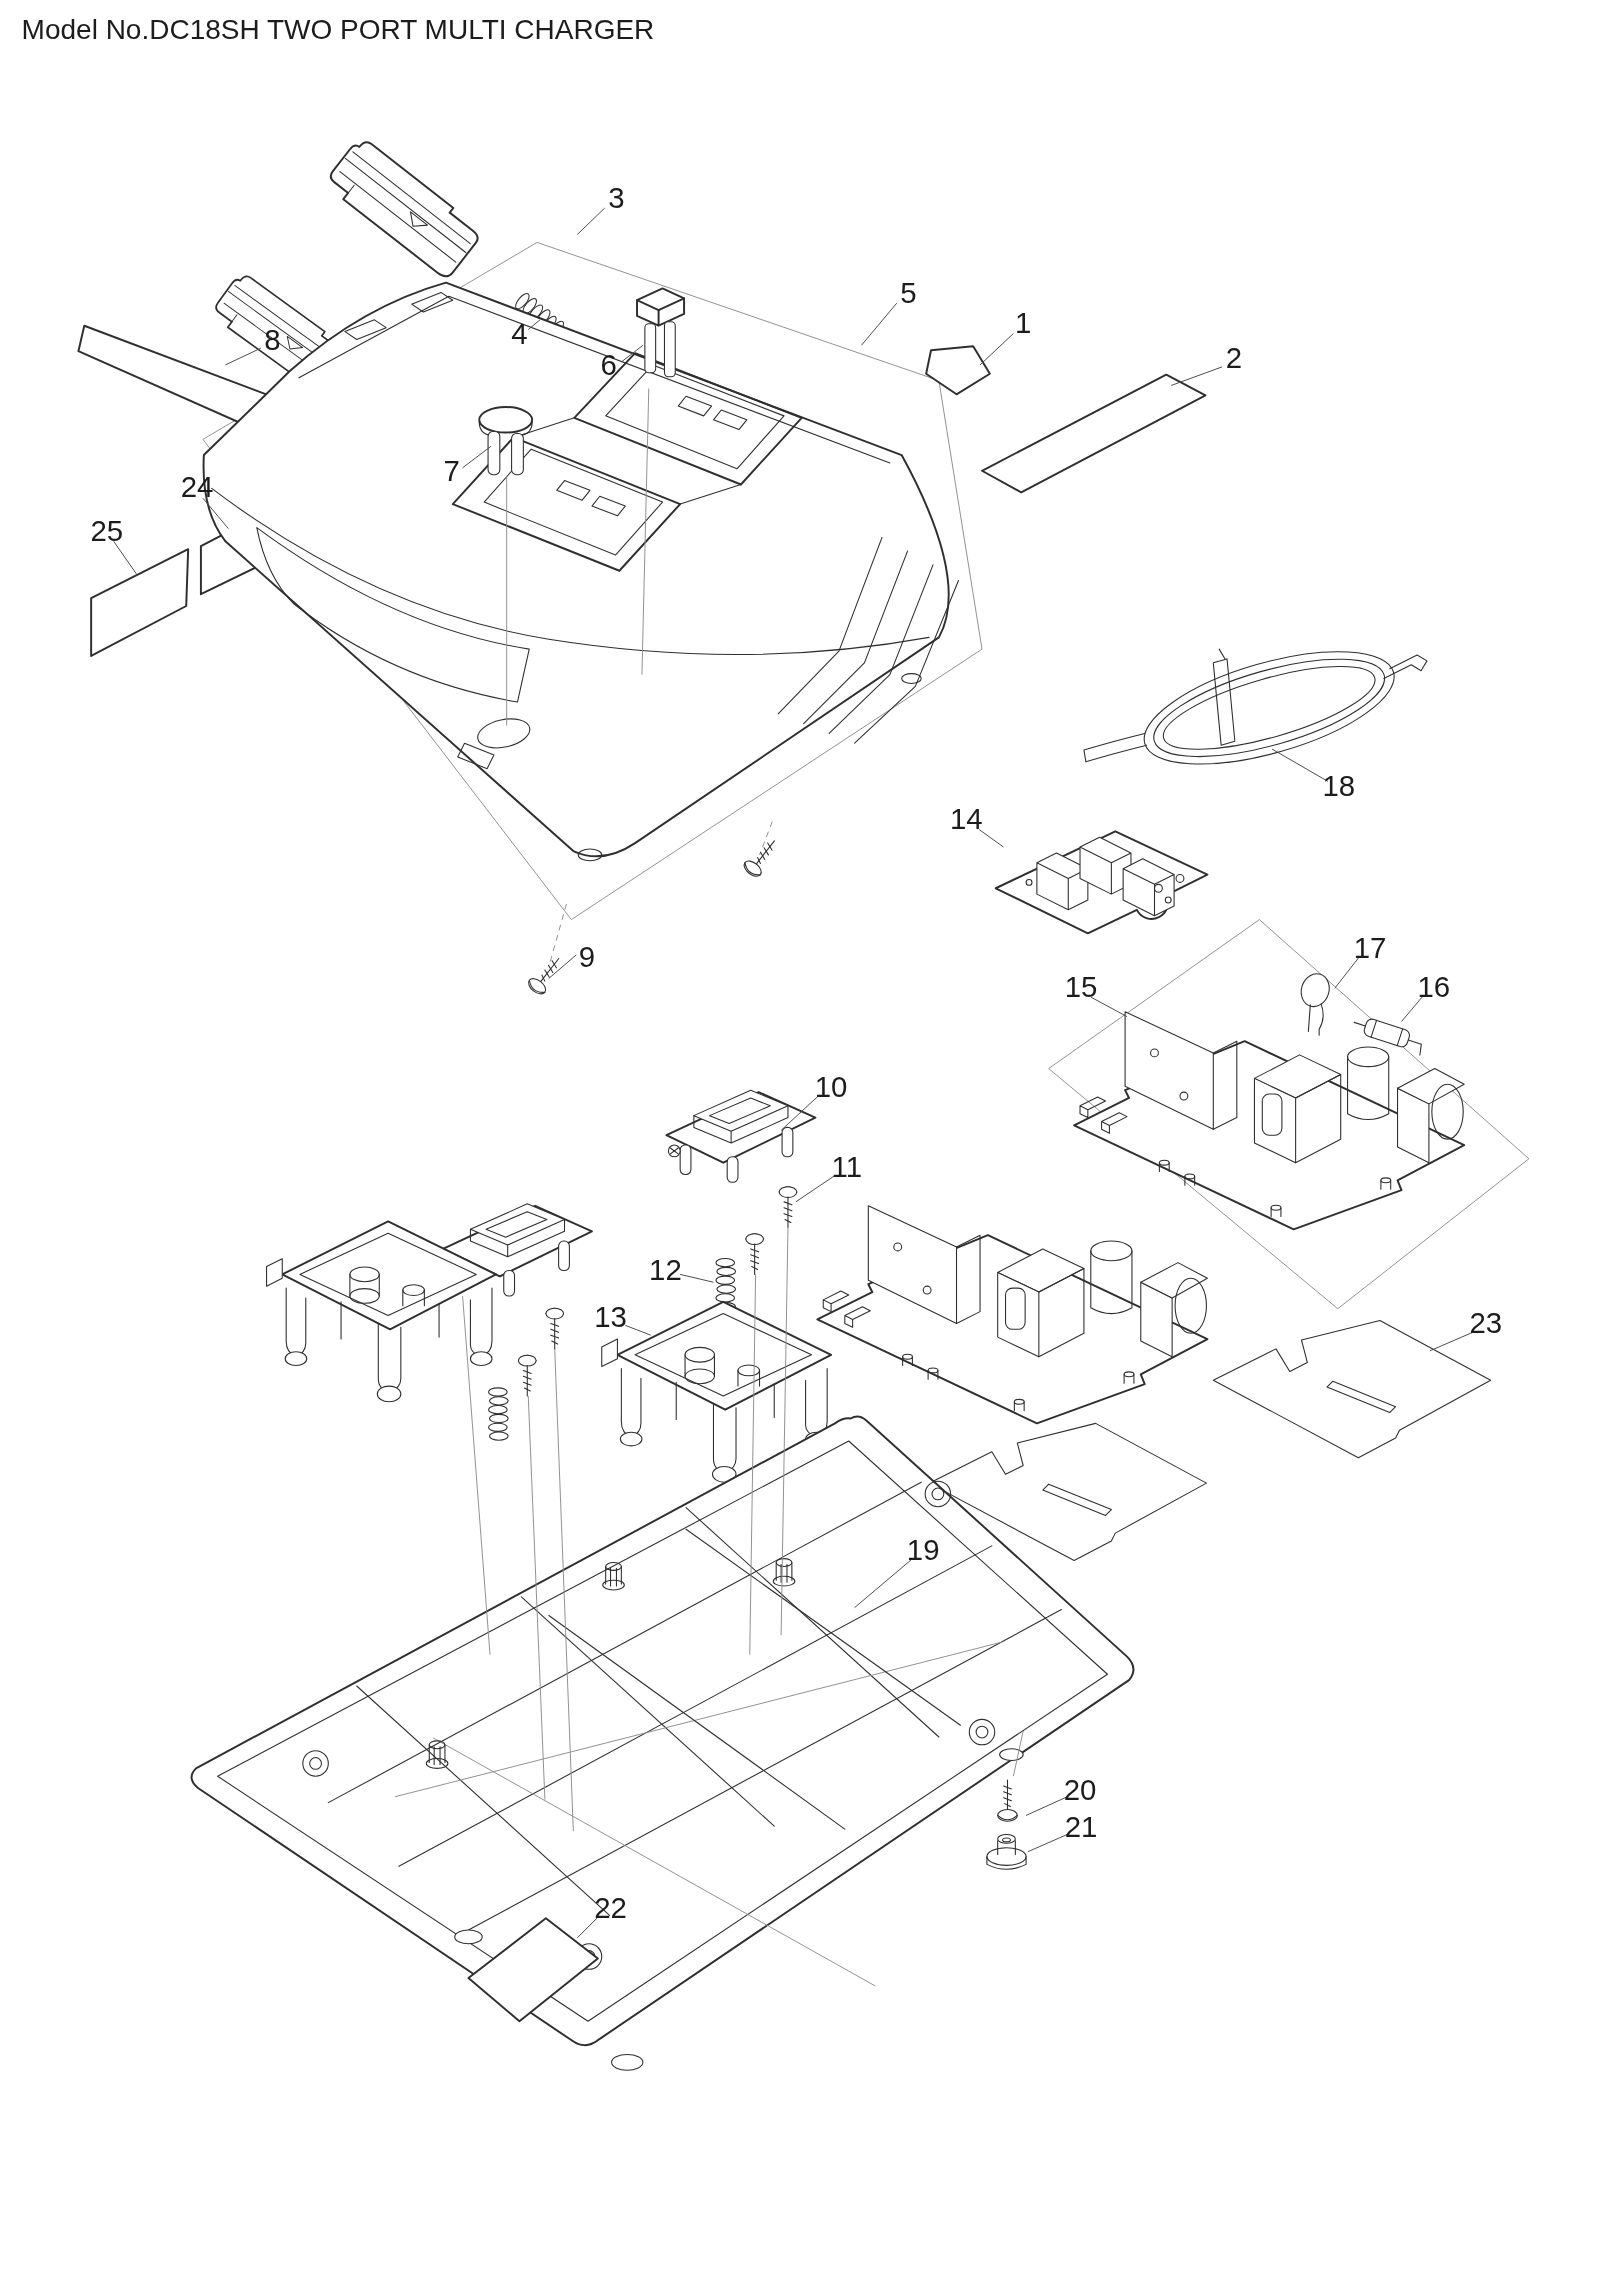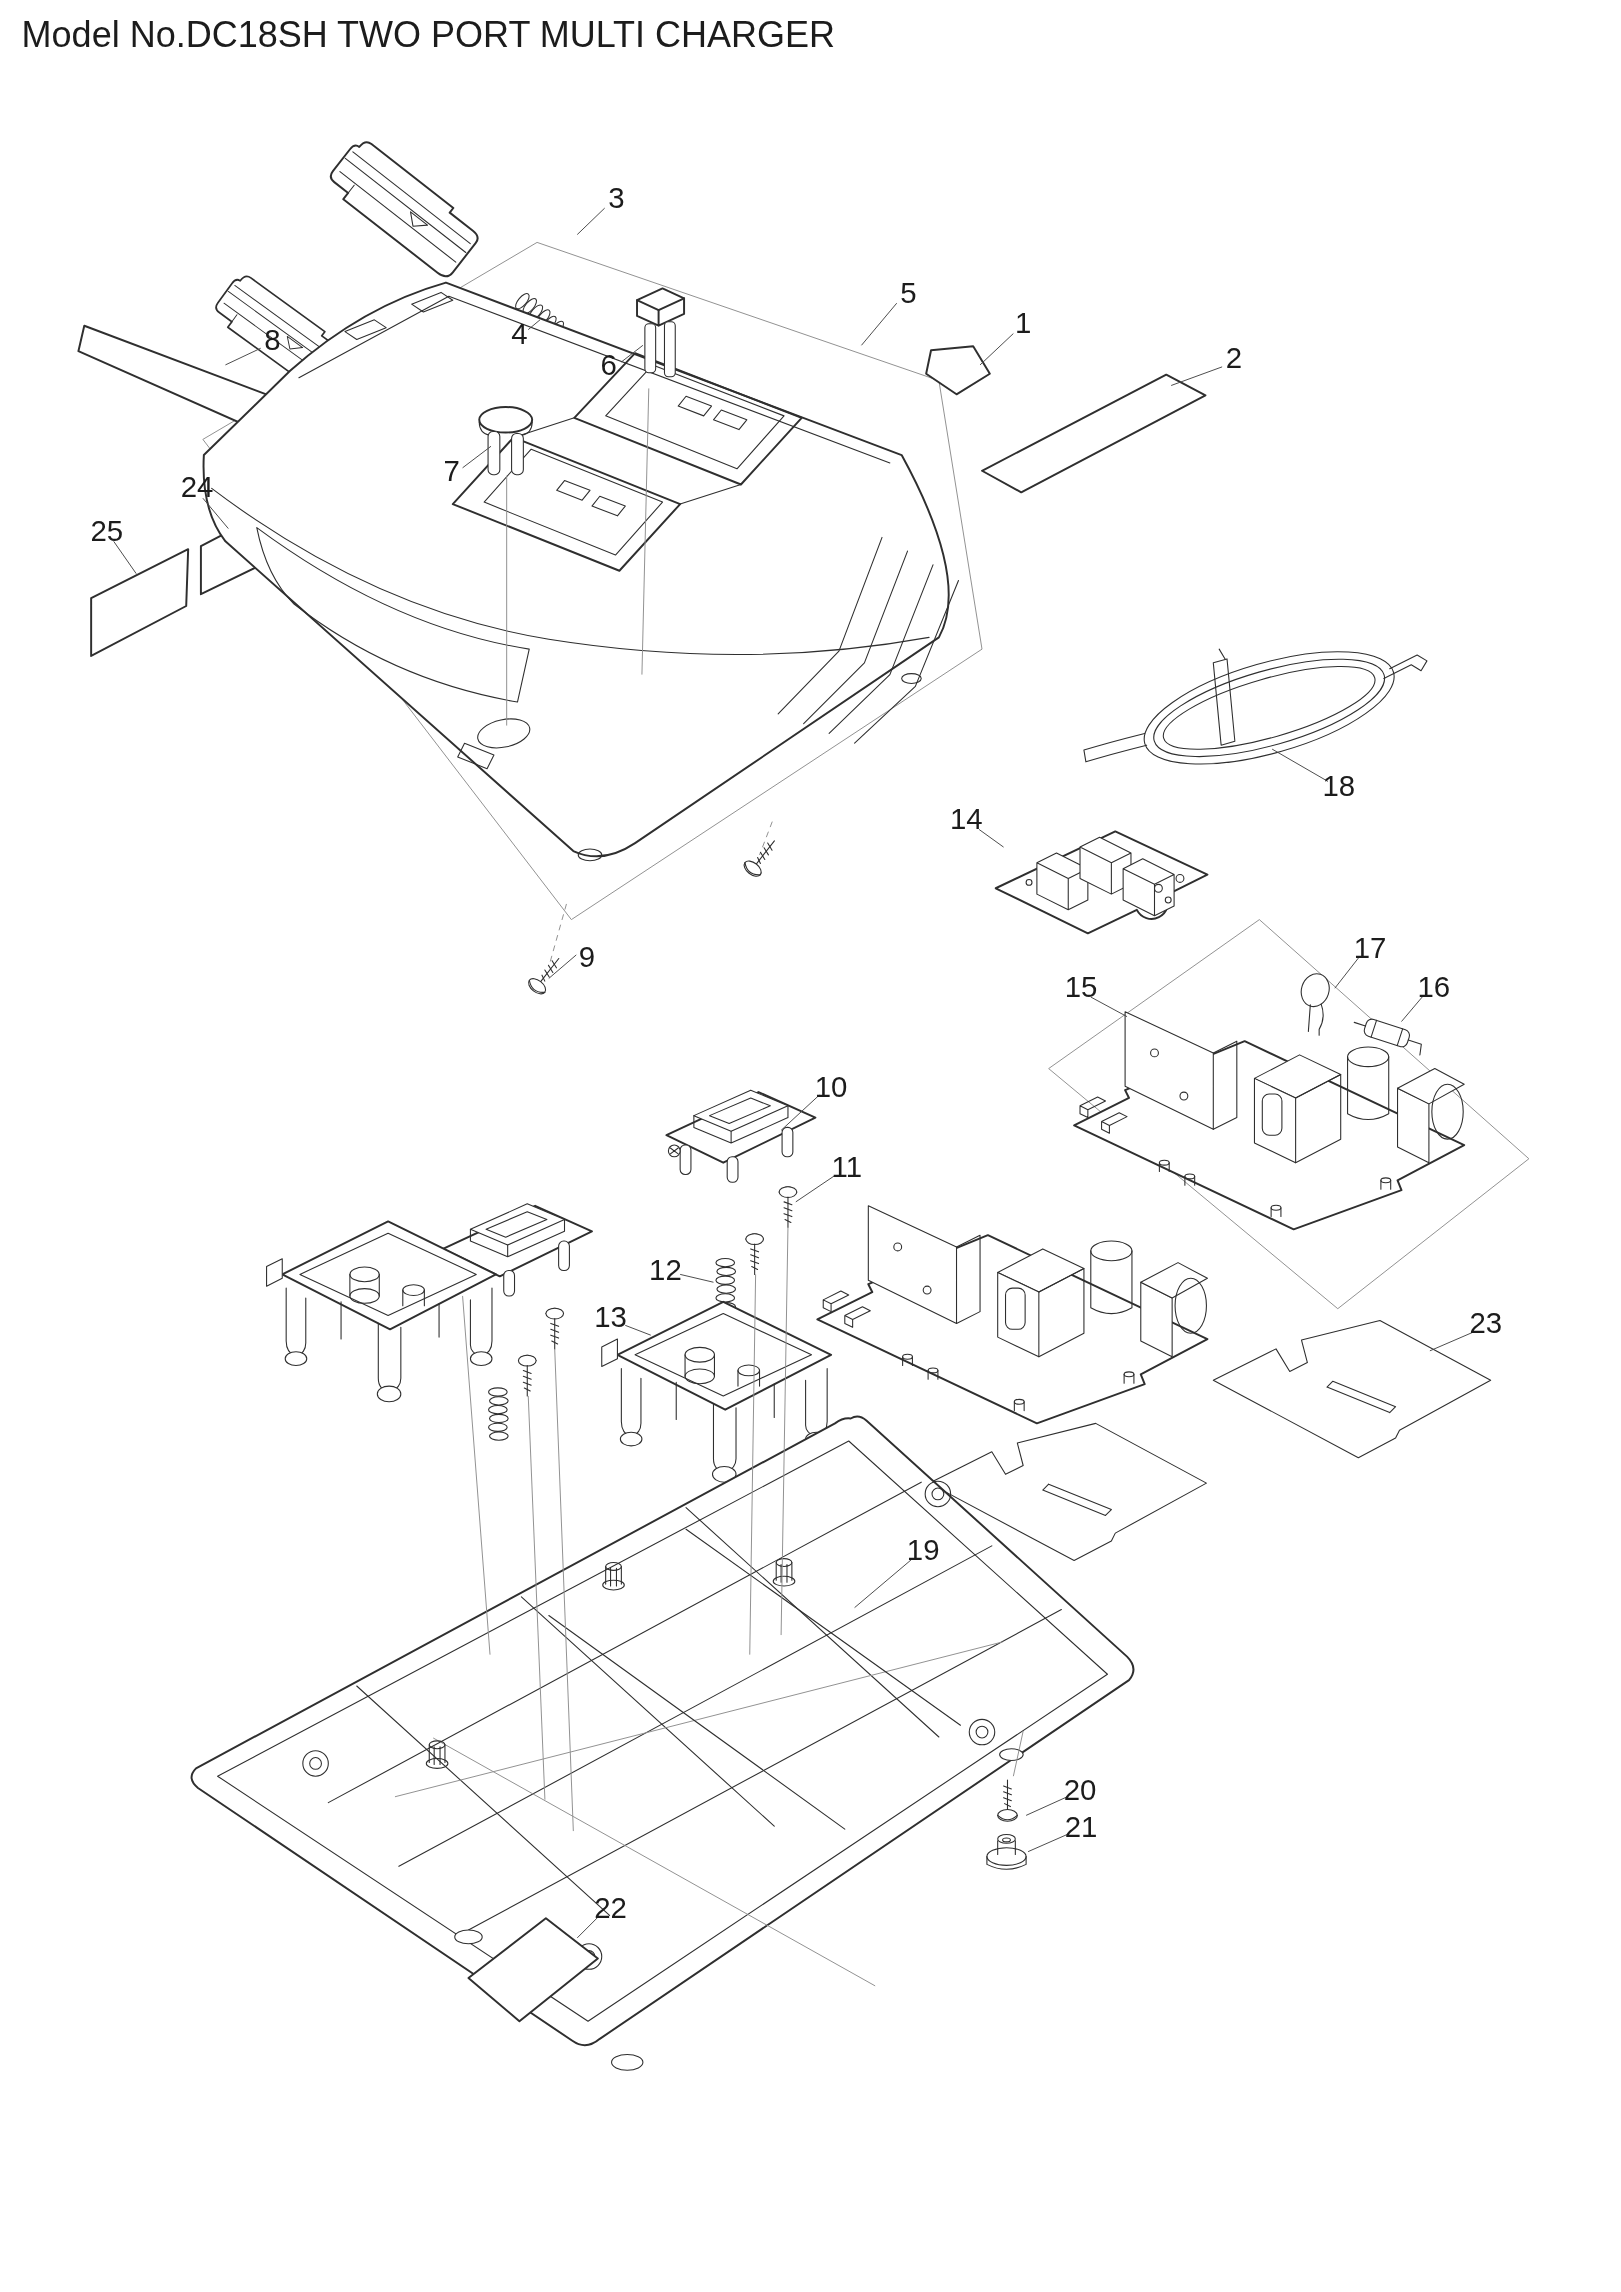--- a/index.html
+++ b/index.html
@@ -1,21 +1,21 @@
 <!DOCTYPE html>
 <html style="--background: #ffffff; --line: #2f2f2f; --guide: #8f8f8f; --leader: #4a4a4a; --text: #1c1c1c;"><head>
 <meta charset="utf-8">
 <style>
   :root{
     --background:#ffffff; --line:#2f2f2f; --guide:#8f8f8f; --leader:#4a4a4a; --text:#1c1c1c;
   }
   html,body{margin:0;padding:0;background:var(--background);}
   #stage{position:relative;width:1621px;height:2293px;background:var(--background);overflow:hidden;
          font-family:"Liberation Sans", sans-serif;}
-  #doc-title{position:absolute;left:21.6px;top:13.7px;font-size:36px;color:var(--text);
+  #doc-title{position:absolute;left:21.6px;top:13.7px;font-size:28px;color:var(--text);
              letter-spacing:0px;white-space:nowrap;}
   svg{position:absolute;left:0;top:0;}
   .part{stroke:var(--line);stroke-width:2;fill:none;stroke-linejoin:round;stroke-linecap:round;}
   .partfill{stroke:var(--line);stroke-width:2;fill:#ffffff;stroke-linejoin:round;stroke-linecap:round;}
   .detail{stroke:var(--line);stroke-width:1.1;fill:none;stroke-linejoin:round;stroke-linecap:round;}
   .detailfill{stroke:var(--line);stroke-width:1.1;fill:#ffffff;stroke-linejoin:round;}
   .boundary{stroke:var(--guide);stroke-width:1;fill:none;stroke-linejoin:round;}
   .guide{stroke:var(--guide);stroke-width:1;fill:none;}
   .dash{stroke:var(--guide);stroke-width:1;fill:none;stroke-dasharray:6 5;}
   .leader{stroke:var(--leader);stroke-width:1;}

